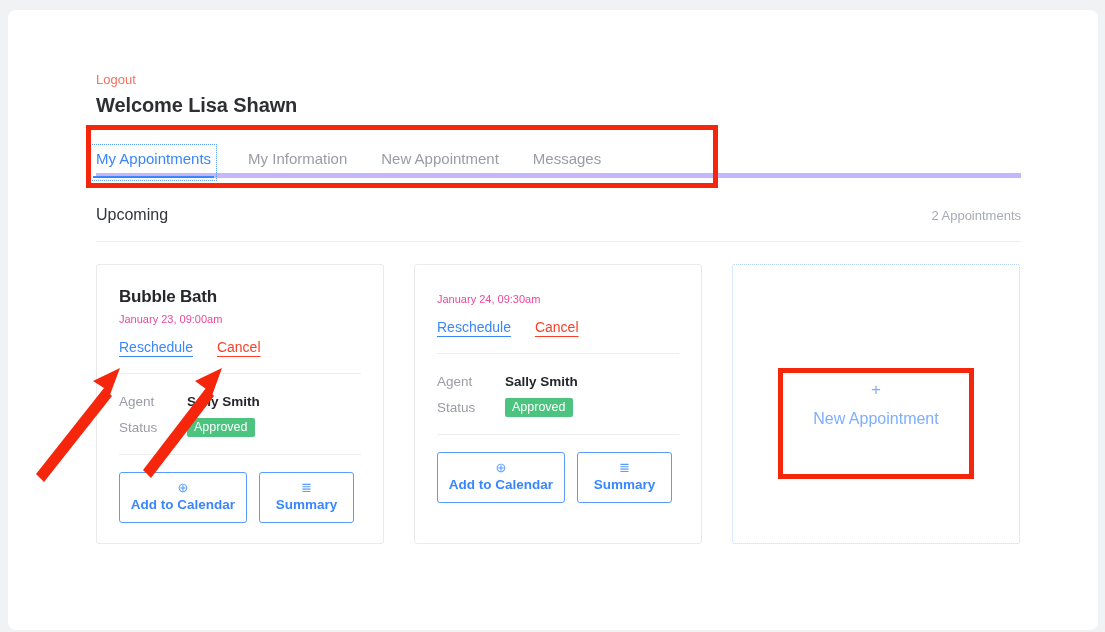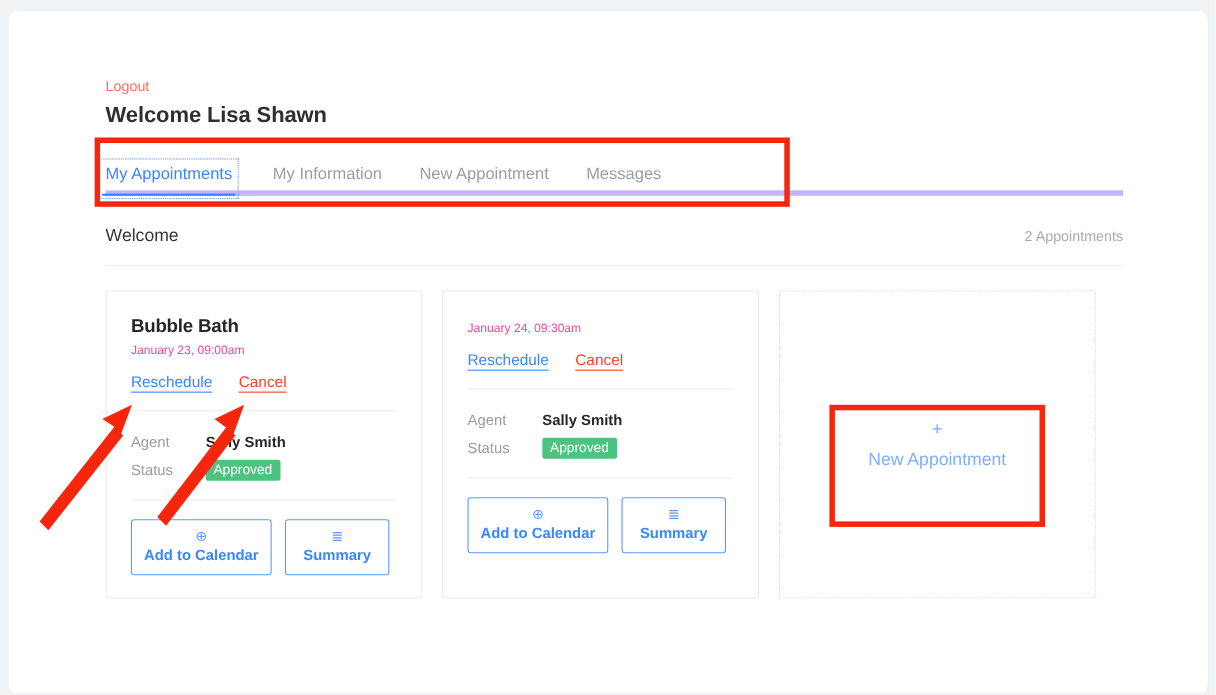--- a/index.html
+++ b/index.html
@@ -109,21 +109,21 @@
   }
   .section-rule {
     margin-top: 17px;
     height: 1px;
     background: #ededef;
   }
 
   
   .cards {
     display: flex;
-    gap: 18px;
+    gap: 30px;
     margin-top: 22px;
   }
   .card {
     width: 288px;
     background: #fff;
     border: 1px solid #e9eaec;
     border-radius: 3px;
     padding: 22px 22px 20px 22px;
   }
   .card-title {
@@ -279,21 +279,21 @@
         <button class="tab active">My Appointments</button>
         <button class="tab">My Information</button>
         <button class="tab">New Appointment</button>
         <button class="tab">Messages</button>
       </div>
       <div class="annot-tabs"></div>
     </div>
 
     
     <div class="section-row">
-      <div class="section-title">Welcome</div>
+      <div class="section-title">Upcoming</div>
       <div class="section-count">2 Appointments</div>
     </div>
     <div class="section-rule"></div>
 
     
     <div class="cards">
 
       <div class="card">
         <div class="card-title">Bubble Bath</div>
         <div class="card-date">January 23, 09:00am</div>

